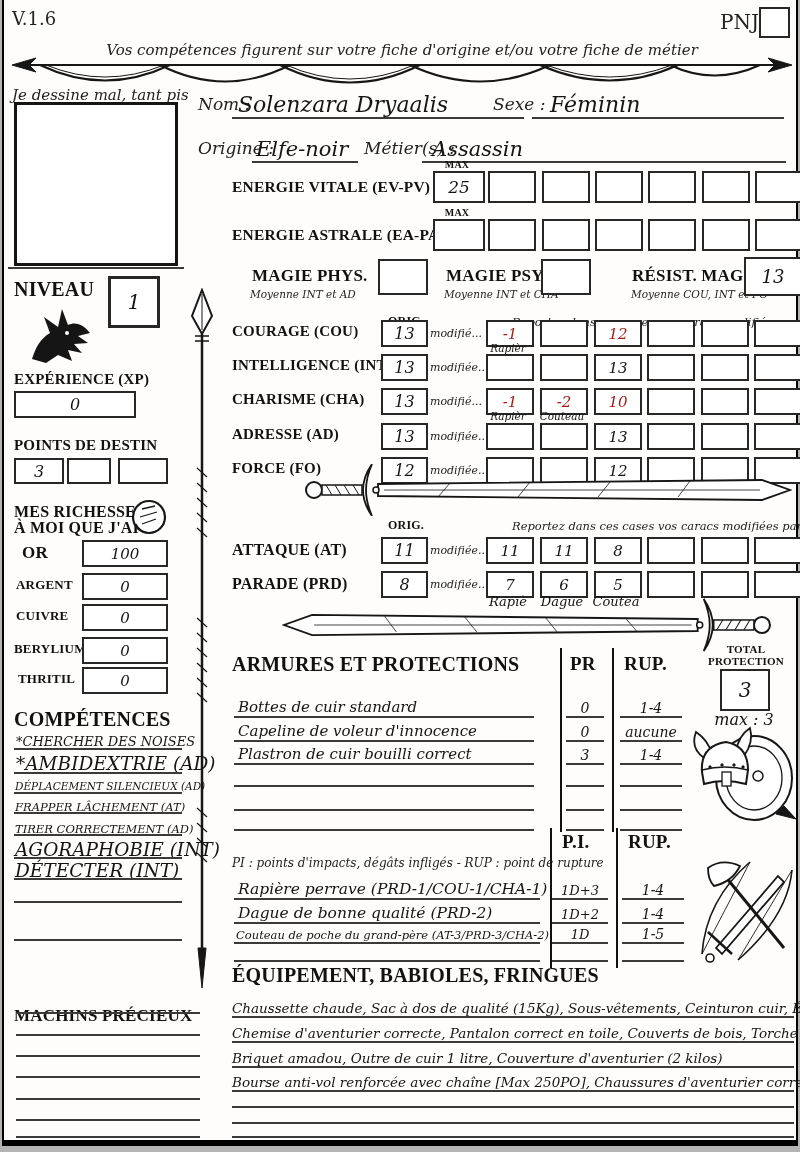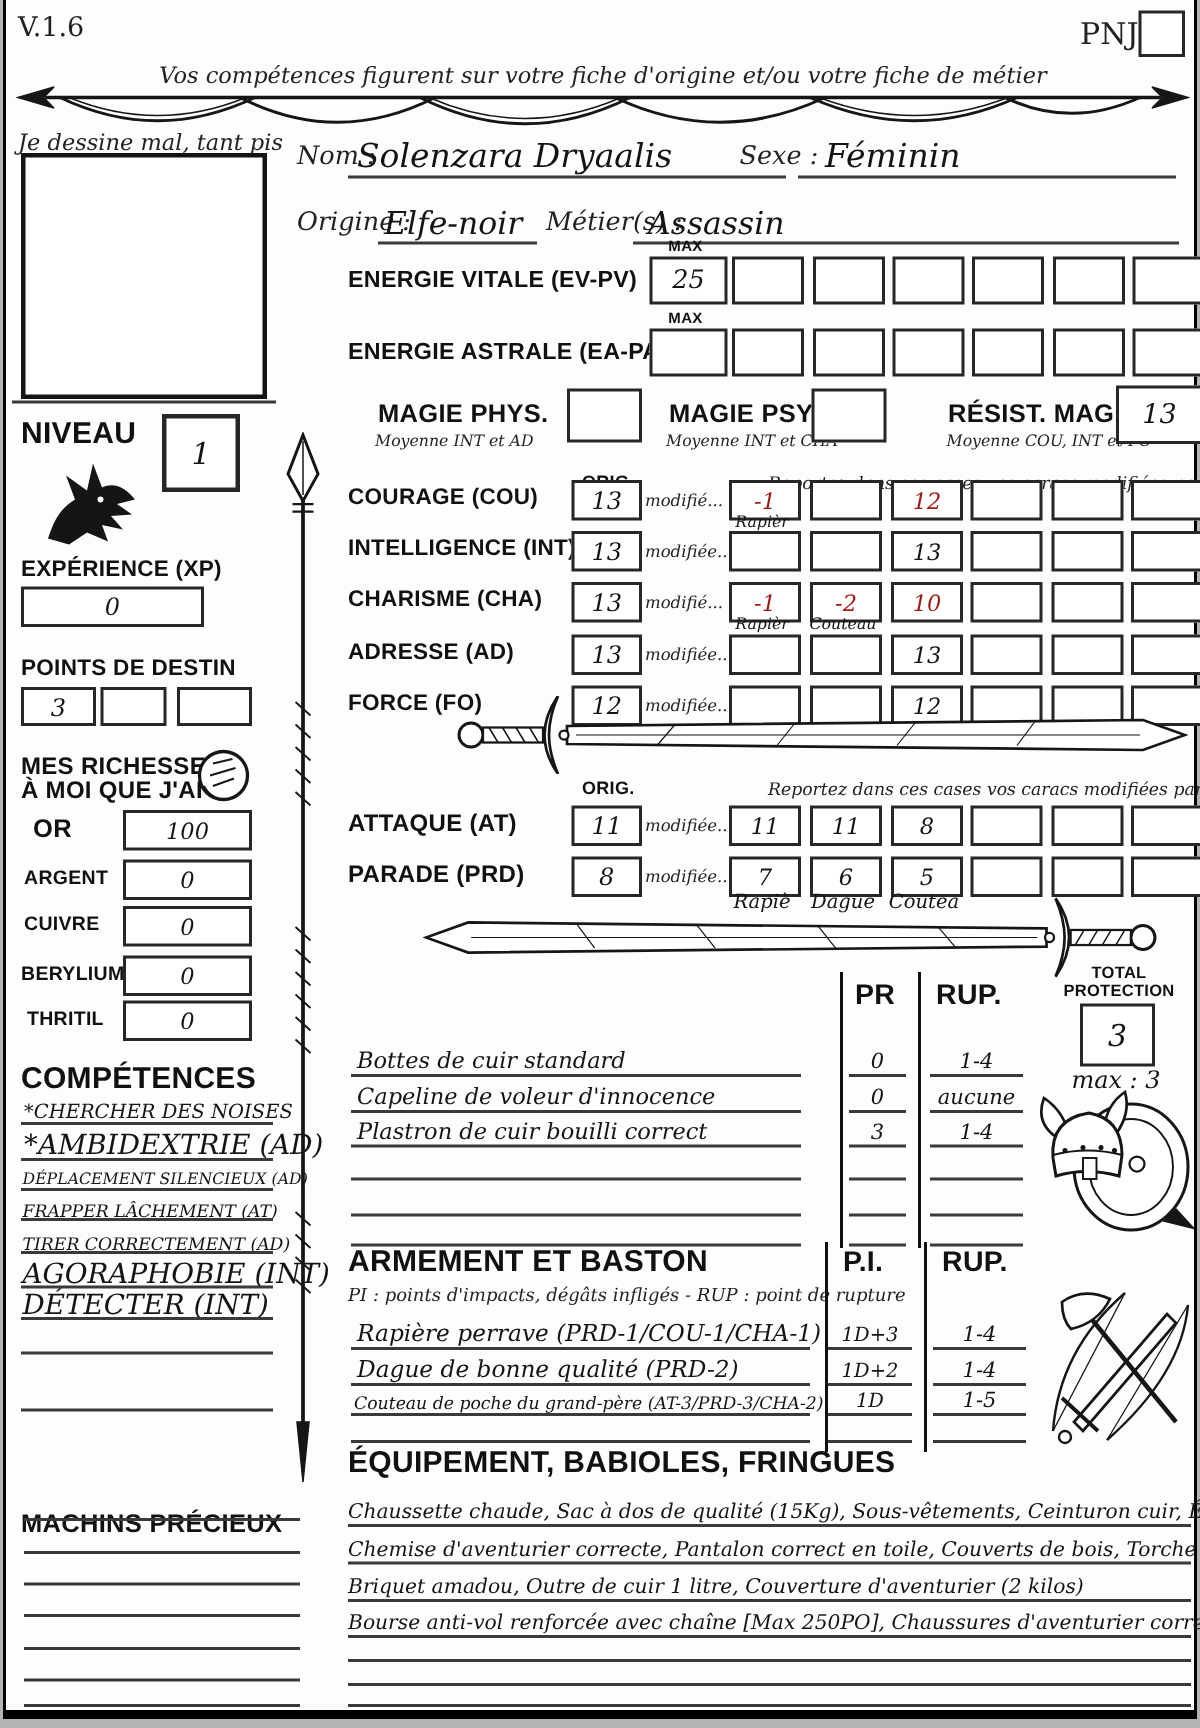--- a/index.html
+++ b/index.html
@@ -2,21 +2,21 @@
 <html style="--ink: #141414; --red: #9c1a14;"><head>
 <meta charset="utf-8">
 <style>
   :root { --ink:#141414; --red:#9c1a14; }
   html,body { margin:0; padding:0; background:#b4b4b4; }
   #page { position:relative; width:800px; height:1152px; background:#b4b4b4; overflow:hidden;
           font-family:"Liberation Sans",sans-serif; }
   #sheet { position:absolute; left:2px; top:0; width:792px; height:1140px; background:#fffdfb;
            border-left:2px solid #000; border-right:2px solid #000; border-bottom:6px solid #000; }
   .abs { position:absolute; }
-  .bold { font-family:Liberation Sans, sans-serif; font-weight:bold; color:#111; letter-spacing:.2px; white-space:nowrap; }
+  .bold { font-family:Liberation Serif, serif; font-weight:bold; color:#111; letter-spacing:.2px; white-space:nowrap; }
   .cal  { font-family:"DejaVu Serif",serif; font-style:italic; color:#222; white-space:nowrap; }
   .hand { font-family:"DejaVu Serif",serif; font-style:italic; color:var(--ink); white-space:nowrap; }
   .red  { color:var(--red); }
   .title{ font-family:"DejaVu Serif",serif; font-weight:bold; color:#0c0c0c; letter-spacing:1px; }
   .bx   { position:absolute; border:2px solid #272727; background:#fff;
           display:flex; align-items:center; justify-content:center; }
   .b3   { border-width:3px; }
   .ul   { position:absolute; border-bottom:2px solid #3a3a3a; }
   .fld  { position:absolute; border-bottom:2px solid #3a3a3a; display:flex; align-items:flex-end; }
   .fldc { justify-content:center; }
@@ -277,20 +277,21 @@
       <rect x="22" y="21" width="40" height="10" stroke-width="1.5"></rect>
       <path d="M26,21 l6,10 m3,-10 l6,10 m3,-10 l6,10 m3,-10 l6,10" fill="none" stroke-width="1"></path>
       <path d="M72,0 Q54,26 72,52 Q66,38 66,26 Q66,14 72,0 Z" stroke-width="1.8"></path>
       <path d="M78,20 L462,16 L490,26 L462,36 L78,32 Z" stroke-width="1.8"></path>
       <line x1="84" y1="26" x2="460" y2="26" stroke-width="0.8"></line>
       <path d="M150,19 l-12,14 M230,18 l-12,15 M310,18 l-12,15 M390,17 l-12,16" fill="none" stroke-width="0.8"></path>
       <circle cx="76" cy="26" r="3" stroke-width="1.5"></circle>
     </g>
   </svg>
 
+  <div class="abs bold" style="left:228px;top:653px;font-size:20px">ARMURES ET PROTECTIONS</div>
   <div class="vline" style="left:556px;top:648px;height:184px"></div>
   <div class="vline" style="left:608px;top:648px;height:184px"></div>
   <div class="abs bold" style="left:566px;top:653px;font-size:19px">PR</div>
   <div class="abs bold" style="left:620px;top:653px;font-size:19px">RUP.</div>
 
   <div class="fld" style="left:230px;top:694px;width:300px;height:22px">
         <span class="hand" style="font-size:15px;padding-left:4px">Bottes de cuir standard</span>
       </div>
   <div class="fld fldc" style="left:562px;top:694px;width:38px;height:22px">
         <span class="hand" style="font-size:14px">0</span>
@@ -345,21 +346,20 @@
       <path d="M12,46 Q10,20 36,16 Q58,20 58,44 L56,58 Q34,52 14,58 Z" stroke-width="2"></path>
       <path d="M12,44 Q35,38 58,44" fill="none" stroke-width="1.3"></path>
       <rect x="32" y="46" width="9" height="14" stroke-width="1.3"></rect>
       <circle cx="20" cy="41" r="1.2" fill="#161616"></circle>
           <circle cx="32" cy="39" r="1.2" fill="#161616"></circle>
       <circle cx="44" cy="39" r="1.2" fill="#161616"></circle>
           <circle cx="53" cy="41" r="1.2" fill="#161616"></circle>
     </g>
   </svg>
 
-  <div class="abs bold" style="left:228px;top:830px;font-size:20px">ARMEMENT ET BASTON</div>
   <div class="abs cal" style="left:228px;top:856px;font-size:12px">PI : points d'impacts, dégâts infligés - RUP : point de rupture</div>
   <div class="vline" style="left:546px;top:828px;height:140px"></div>
   <div class="vline" style="left:612px;top:828px;height:140px"></div>
   <div class="abs bold" style="left:558px;top:831px;font-size:19px">P.I.</div>
   <div class="abs bold" style="left:624px;top:831px;font-size:19px">RUP.</div>
 
   <div class="fld" style="left:230px;top:874px;width:306px;height:24px">
         <span class="hand" style="font-size:15.5px;padding-left:4px">Rapière perrave (PRD-1/COU-1/CHA-1)</span>
       </div>
   <div class="fld fldc" style="left:548px;top:876px;width:56px;height:22px">

